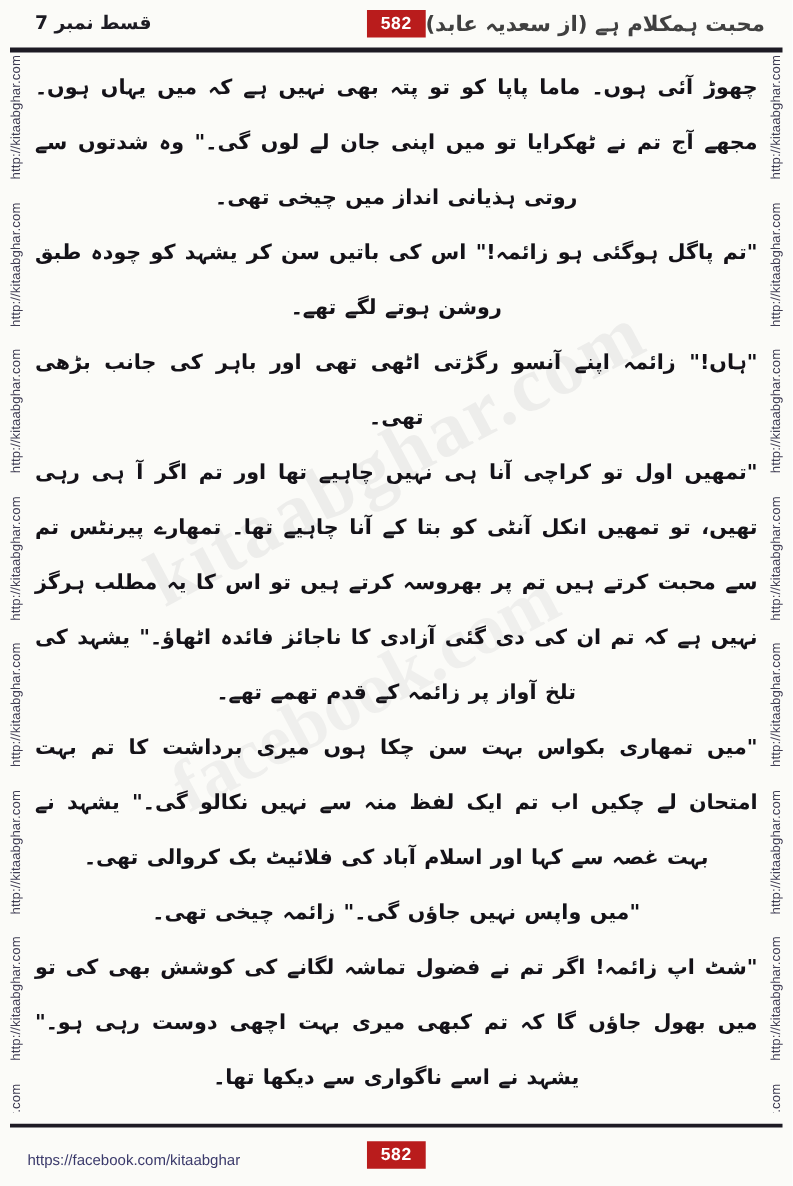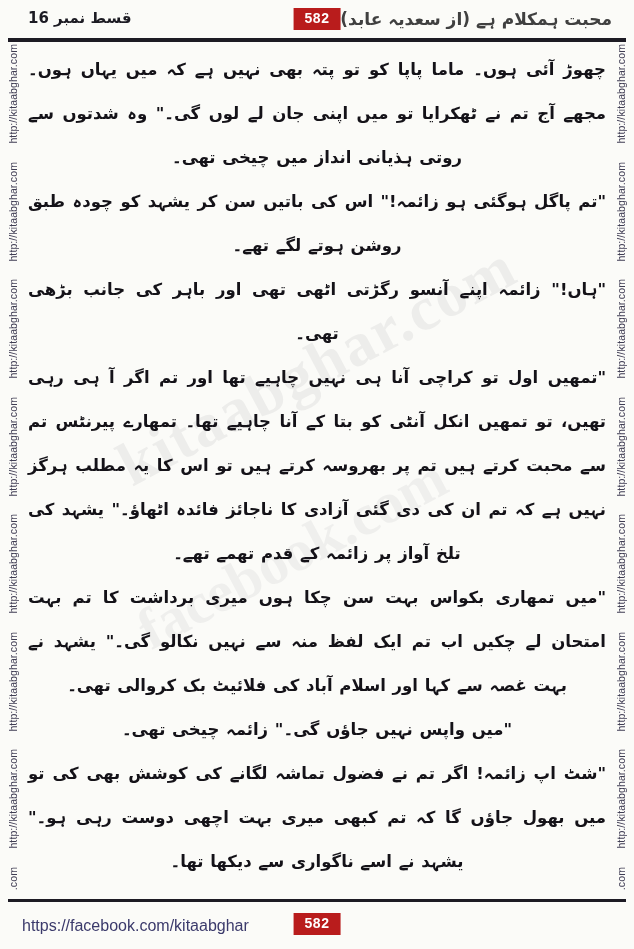--- a/index.html
+++ b/index.html
@@ -170,36 +170,36 @@
     position: absolute;
     bottom: 0; left: 0;
     width: 634px;
     height: 47px;
     direction: ltr;
   }
   .footer-link {
     position: absolute;
     bottom: 14px;
     font-family: "Liberation Sans", sans-serif;
-    font-size: 16px;
+    font-size: 12px;
     color: #3b3a6b;
     text-decoration: none;
     white-space: nowrap;
   }
   .footer-link.left  { left: 22px; }
   .footer-link.right { right: 24px; }
 </style>
 </head>
 <body>
 
 <div id="page">
 
   <div class="header">
     <div class="hdr-title">محبت ہمکلام ہے (از سعدیہ عابد)</div>
-    <div class="hdr-episode">قسط نمبر 16</div>
+    <div class="hdr-episode">قسط نمبر 7</div>
     <div class="pagebadge top">582</div>
   </div>
   <div class="rule top"></div>
 
   <div class="wm-col left">
     <div class="stack">
       <span class="wm-vert">http://kitaabghar.com</span>
       <span class="wm-vert">http://kitaabghar.com</span>
       <span class="wm-vert">http://kitaabghar.com</span>
       <span class="wm-vert">http://kitaabghar.com</span>

